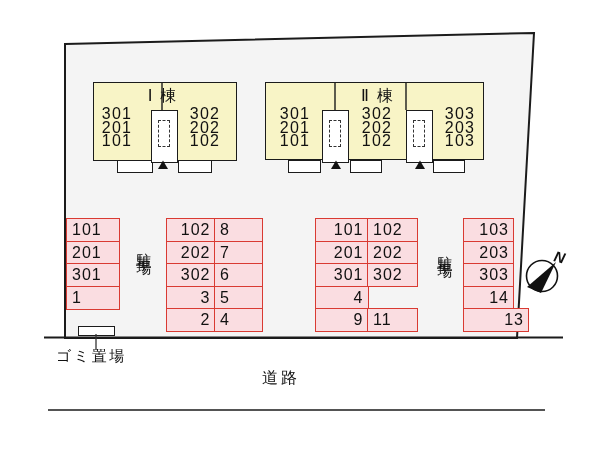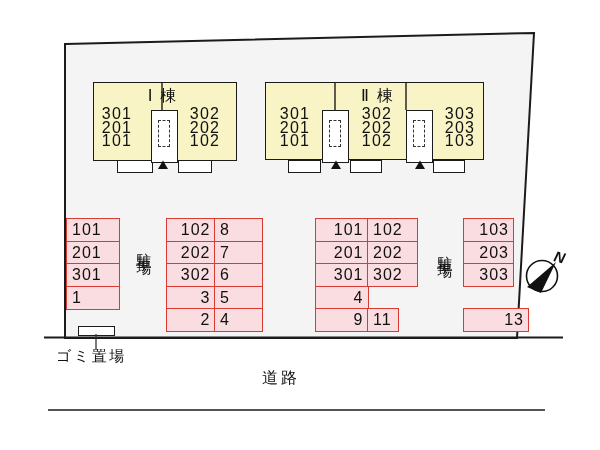--- a/index.html
+++ b/index.html
@@ -100,27 +100,28 @@
   <div class="pcell pl" style="left:214px;top:308px;width:49px;">4</div>
 
   <div class="pcell pr" style="left:315px;top:218px;width:53.5px;">101</div>
   <div class="pcell pr" style="left:315px;top:240.5px;width:53.5px;">201</div>
   <div class="pcell pr" style="left:315px;top:263px;width:53.5px;">301</div>
   <div class="pcell pr" style="left:315px;top:285.5px;width:53.5px;">4</div>
   <div class="pcell pr" style="left:315px;top:308px;width:53.5px;">9</div>
   <div class="pcell pl" style="left:367px;top:218px;width:51px;">102</div>
   <div class="pcell pl" style="left:367px;top:240.5px;width:51px;">202</div>
   <div class="pcell pl" style="left:367px;top:263px;width:51px;">302</div>
-  <div class="pcell pl" style="left:367px;top:308px;width:32px;">11</div>
+  <div class="pcell pl" style="left:367px;top:308px;width:51px;">11</div>
 
   <div class="vlabel" style="left:435px;top:243px;">駐車場</div>
 
   <div class="pcell pr" style="left:463px;top:218px;width:51px;">103</div>
   <div class="pcell pr" style="left:463px;top:240.5px;width:51px;">203</div>
   <div class="pcell pr" style="left:463px;top:263px;width:51px;">303</div>
+  <div class="pcell pr" style="left:463px;top:285.5px;width:51px;">14</div>
   <div class="pcell pr" style="left:463px;top:308px;width:66px;">13</div>
 
   <div class="grect"></div>
   <div class="glabel" style="left:56px;top:347px;">ゴミ置場</div>
 
   <div class="rlabel" style="left:262px;top:368px;">道路</div>
 
   <svg class="layer" width="600" height="450" style="pointer-events:none;">
     <line x1="162" y1="83" x2="162" y2="110" stroke="#1b1b1b" stroke-width="1.4"></line>
     <line x1="335" y1="83" x2="335" y2="110" stroke="#1b1b1b" stroke-width="1.4"></line>

